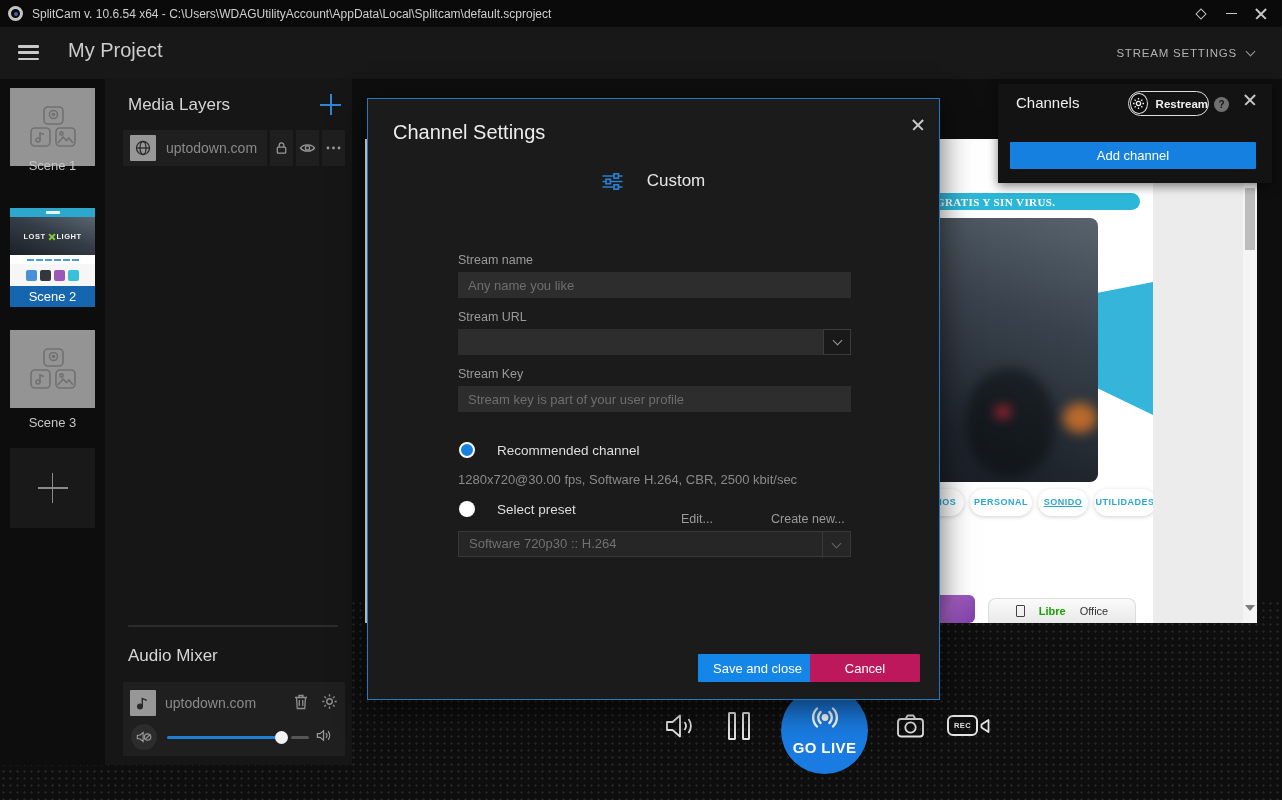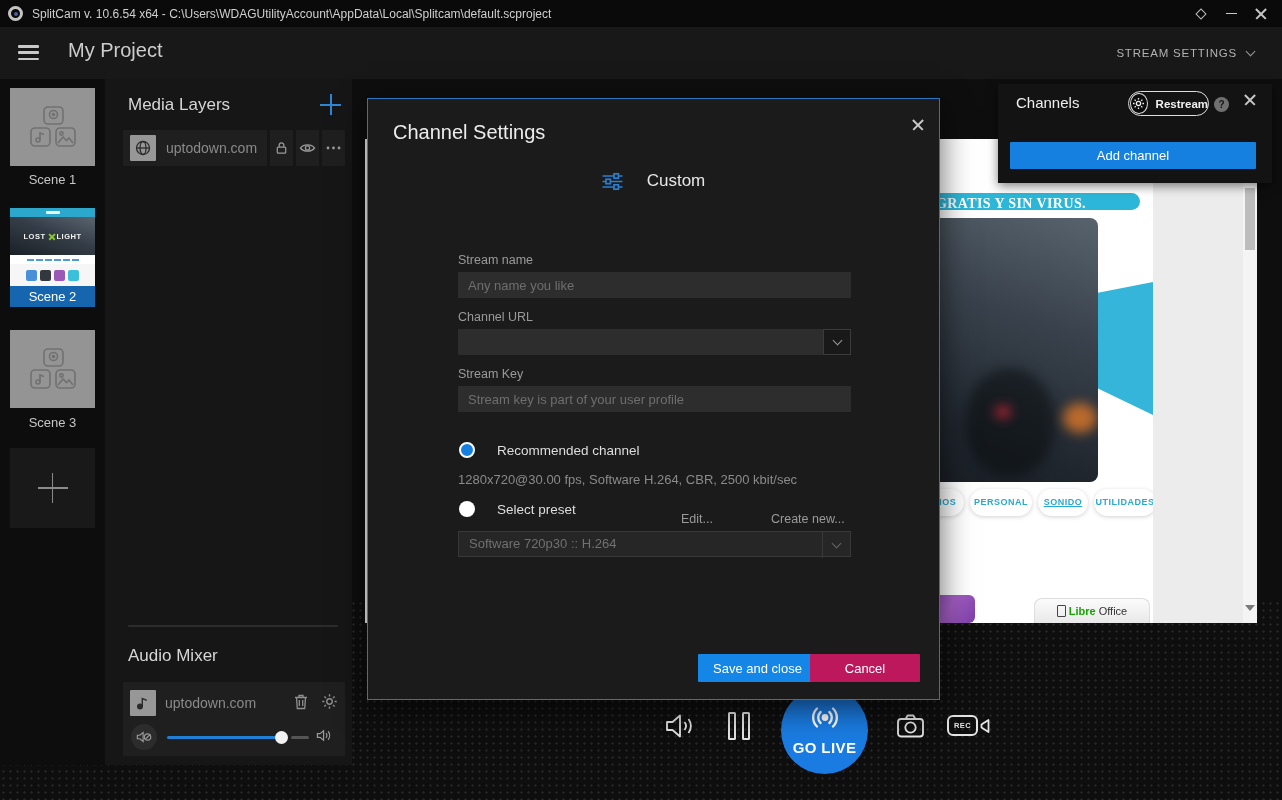--- a/index.html
+++ b/index.html
@@ -77,27 +77,27 @@
   #mixergear-btn{position:absolute;left:198px;top:11px;color:#8f8f8f;}
   #mute-btn{position:absolute;left:8px;top:42px;width:26px;height:26px;border-radius:50%;background:#2c2c2c;display:flex;align-items:center;justify-content:center;color:#9a9a9a;}
   #vol-track-blue{position:absolute;left:44px;top:54px;width:114px;height:3px;background:#1f7fd6;border-radius:2px;}
   #vol-track-gray{position:absolute;left:168px;top:54px;width:18px;height:3px;background:#555;border-radius:2px;}
   #vol-handle{position:absolute;left:152px;top:49px;width:13px;height:13px;border-radius:50%;background:#f2f2f2;}
   #vol-speaker{position:absolute;left:193px;top:46px;color:#9a9a9a;}
 
   
   #preview{left:365px;top:139px;width:892px;height:484px;background:#ffffff;overflow:hidden;}
   #pv-banner{position:absolute;left:15px;top:54px;width:760px;height:17px;background:#2cb7d8;border-radius:9px;overflow:hidden;}
-  #pv-banner span{position:absolute;left:556px;top:3px;color:#fff;font-size:14px;font-weight:600;font-family:"Liberation Serif",serif;letter-spacing:.4px;}
+  #pv-banner span{position:absolute;left:556px;top:3px;color:#fff;font-size:11px;font-weight:600;font-family:"Liberation Serif",serif;letter-spacing:.4px;}
   #pv-poster{position:absolute;left:300px;top:79px;width:433px;height:264px;border-radius:8px;background:linear-gradient(200deg,#58636d 0%,#39424c 30%,#20262e 62%,#0f1317 100%);overflow:hidden;}
   .blob{position:absolute;border-radius:50%;filter:blur(6px);}
   #pv-ribbon{position:absolute;left:733px;top:143px;width:55px;height:133px;background:#35b5d9;clip-path:polygon(0 8%,100% 0,100% 100%,0 80%);}
   .pv-pill{position:absolute;top:350px;height:27px;line-height:27px;background:#fff;border-radius:14px;box-shadow:0 1px 4px rgba(0,0,0,.18);color:#2aa9cf;font-size:9px;font-weight:bold;letter-spacing:.5px;text-align:center;}
   #pv-purple{position:absolute;left:540px;top:456px;width:70px;height:28px;border-radius:6px;background:linear-gradient(120deg,#8b4bb8,#a55fc4 60%,#7c3fa8);}
-  #pv-libre{position:absolute;left:623px;top:459px;width:116px;height:25px;background:linear-gradient(#fbfbfb,#e9e9e9);border:1px solid #ddd;border-bottom:none;border-radius:8px 8px 0 0;display:flex;align-items:center;justify-content:center;gap:3px;margin-left:46px;}
+  #pv-libre{position:absolute;left:623px;top:459px;width:148px;height:25px;background:linear-gradient(#fbfbfb,#e9e9e9);border:1px solid #ddd;border-bottom:none;border-radius:8px 8px 0 0;display:flex;align-items:center;justify-content:center;gap:14px;}
   #pv-libre .doc{width:9px;height:12px;border:1.3px solid #444;border-radius:1px;}
   #pv-libre b{font-size:11px;color:#18a303;font-weight:bold;}
   #pv-libre span{font-size:11px;color:#333;}
   #pv-gutter{position:absolute;left:788px;top:0;width:90px;height:484px;background:#ececec;}
   #pv-scrollbar{position:absolute;left:878px;top:0;width:14px;height:484px;background:#f4f4f4;}
   #pv-thumbbar{position:absolute;left:880px;top:49px;width:10px;height:62px;background:#bdbdbd;}
   #pv-scrolldown{position:absolute;left:880px;top:466px;width:0;height:0;border-left:5px solid transparent;border-right:5px solid transparent;border-top:6px solid #7a7a7a;}
 
   
   #channels-panel{left:998px;top:84px;width:274px;height:99px;background:#131313;box-shadow:0 3px 10px rgba(0,0,0,.5);}
@@ -188,21 +188,21 @@
           <circle cx="23.5" cy="8.5" r="4"></circle>
           <circle cx="23.5" cy="8.5" r="1" fill="#717171"></circle>
         <rect x="1" y="22" width="19" height="18" rx="4"></rect>
           <circle cx="8" cy="34" r="2"></circle>
           <path d="M10 34 V27 l4 1.5"></path>
         <rect x="26" y="22" width="19" height="18" rx="4"></rect>
           <circle cx="31.5" cy="27.5" r="1.6"></circle>
           <path d="M28 37 l5-6 3.5 3.5 2.5-2.5 4 5"></path>
       </svg>
     </div>
-    <div class="scene-label" style="top:93px;">Scene 1</div>
+    <div class="scene-label" style="top:79px;">Scene 1</div>
 
     <div id="scene2-thumb" class="scene-thumb" style="top:129px;">
       <div class="mini-cyanbar">
           <i></i>
         </div>
       <div class="mini-banner">
         <span>LOST</span>
         <span class="x-logo"></span>
         <span>LIGHT</span>
       </div>
@@ -407,21 +407,21 @@
         <rect x="12" y="12.8" width="4.4" height="4.4" fill="#1b1b1b"></rect>
       </svg>
       <span id="custom-label">Custom</span>
     </div>
 
     <div class="fld-label" style="top:154px;">Stream name</div>
     <div class="fld" style="top:173px;">
       <input type="text" placeholder="Any name you like" style="">
     </div>
 
-    <div class="fld-label" style="top:211px;">Channel URL</div>
+    <div class="fld-label" style="top:211px;">Stream URL</div>
     <div class="fld" style="top:230px;">
       <input type="text" style="">
       <span class="chevbox">
           <i class="chev"></i>
         </span>
     </div>
 
     <div class="fld-label" style="top:268px;">Stream Key</div>
     <div class="fld" style="top:287px;">
       <input type="text" placeholder="Stream key is part of your user profile" style="">

